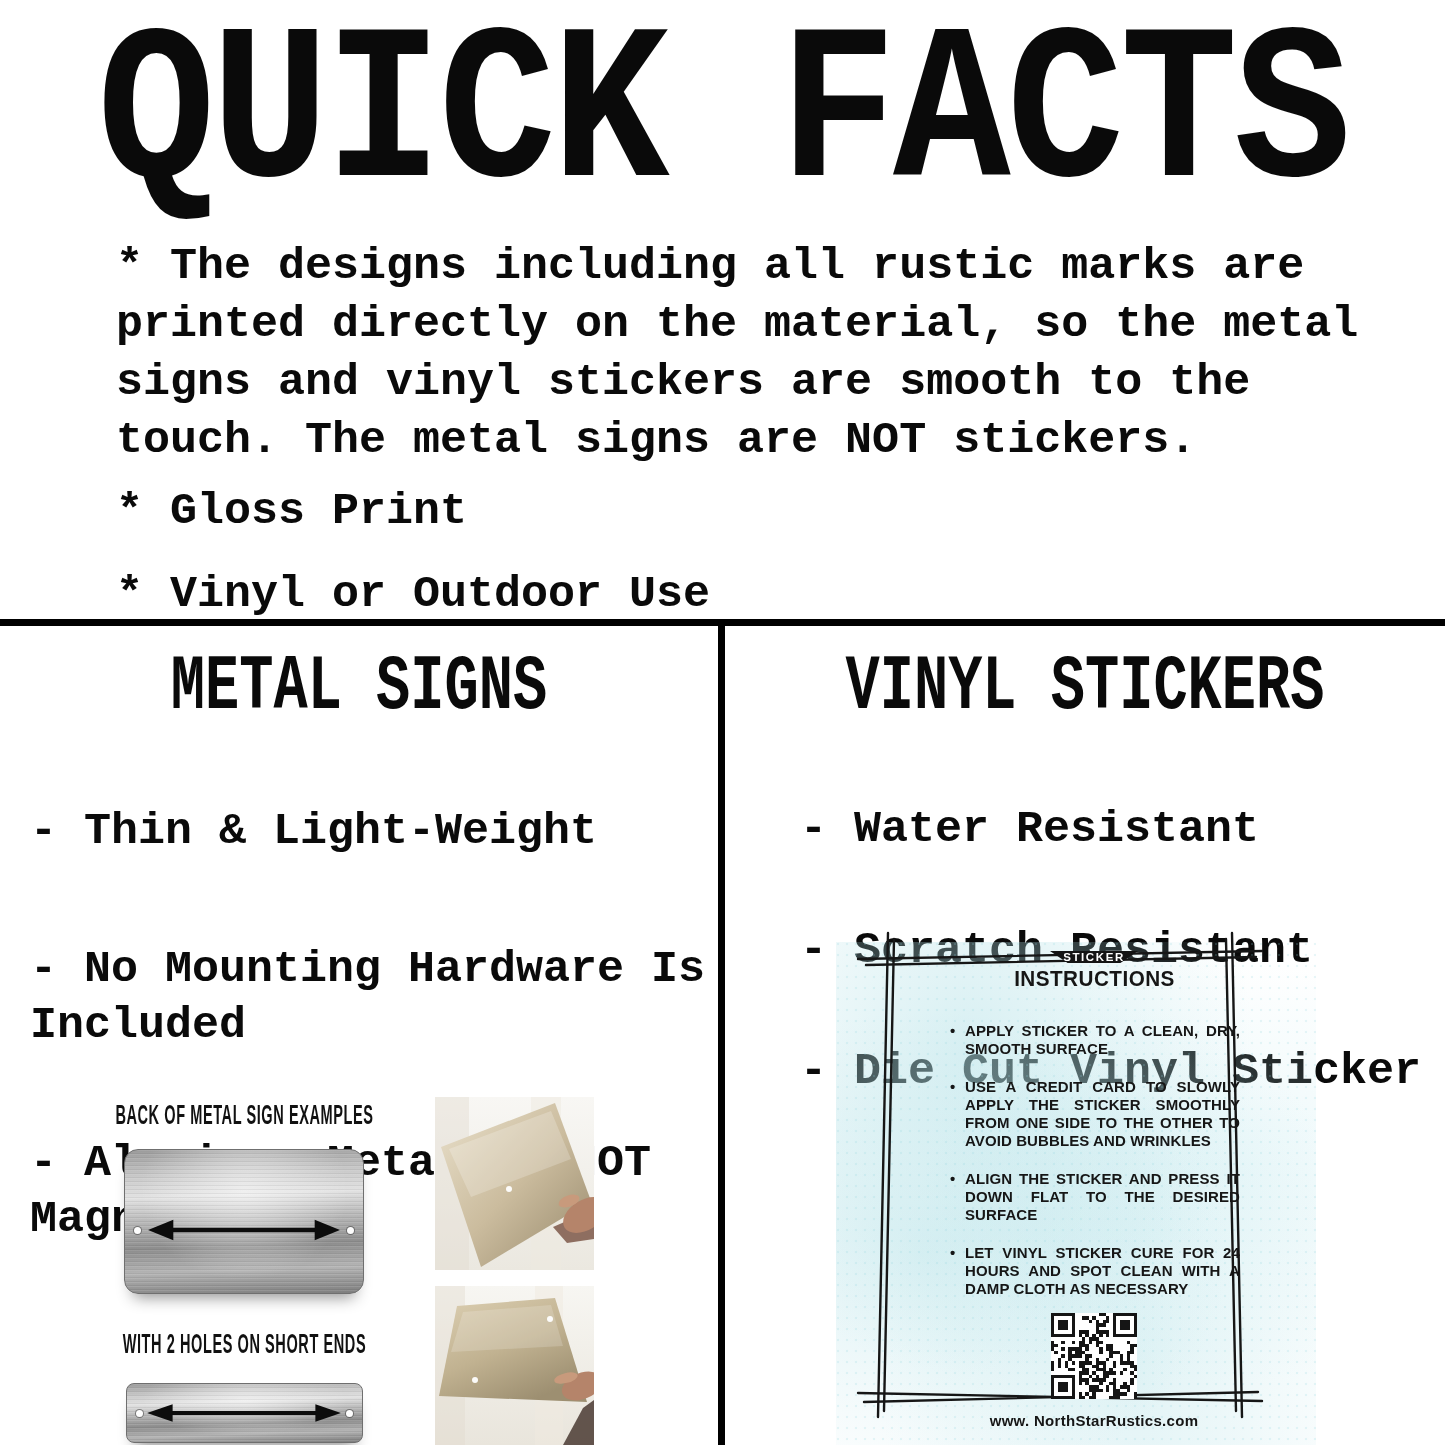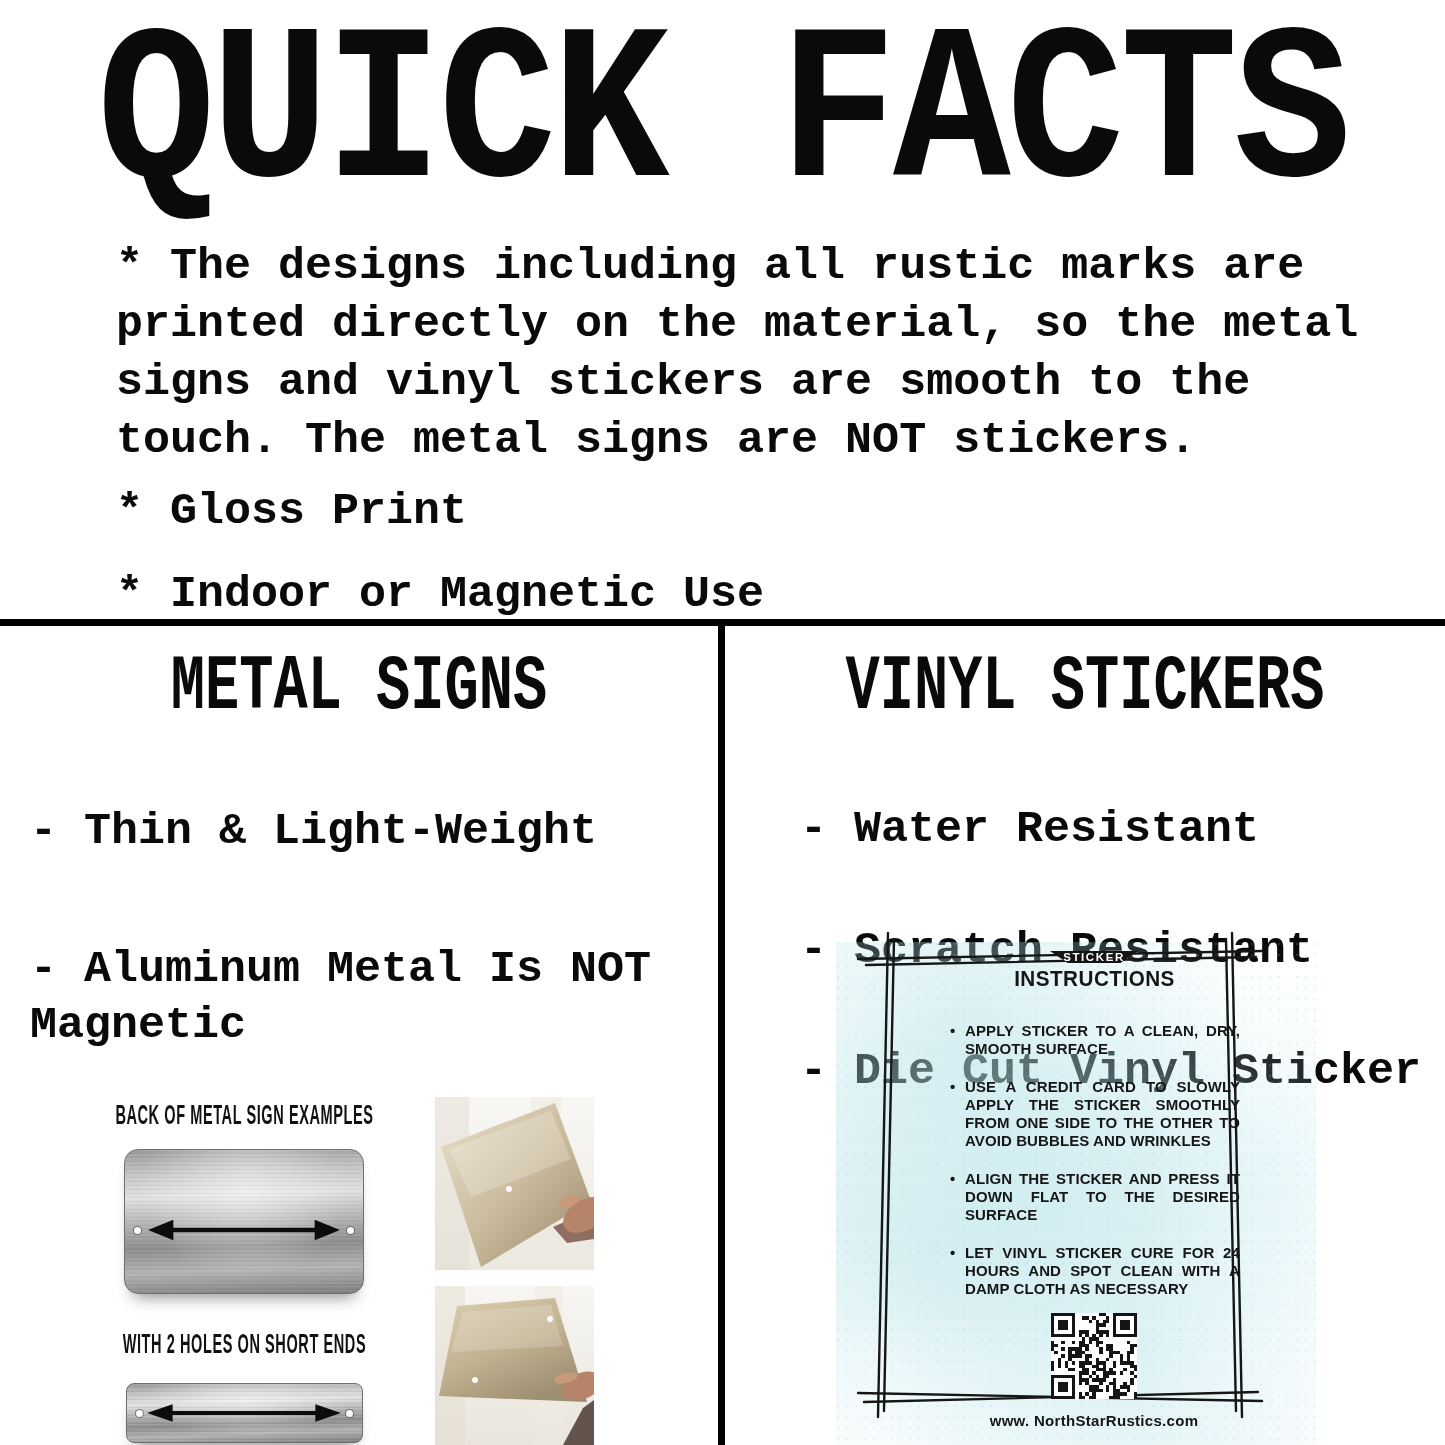--- a/index.html
+++ b/index.html
@@ -110,28 +110,30 @@
 
   <header class="title-wrap">
     <h1 class="title">QUICK FACTS</h1>
   </header>
 
   <p class="intro-bullet intro-b0">*  The designs including all rustic marks are
 printed directly on the material, so the metal
 signs and vinyl stickers are smooth to the
 touch. The metal signs are NOT stickers.</p>
   <p class="intro-bullet intro-b1">*  Gloss Print</p>
-  <p class="intro-bullet intro-b2">*  Indoor or Magnetic Use</p>
+  <p class="intro-bullet intro-b2">*  Vinyl or Outdoor Use</p>
 
   <div class="divider-h"></div>
   <div class="divider-v"></div>
 
   <h2 class="col-heading left">METAL SIGNS</h2>
   <ul class="tw-list ms-list">
     <li>-  Thin &amp; Light-Weight</li>
+    <li>-  No Mounting Hardware Is
+Included</li>
     <li>-  Aluminum Metal Is NOT
 Magnetic</li>
   </ul>
 
   <figure class="sign-examples" style="margin:0;gap:11px;">
     <figcaption class="sign-caption">BACK OF METAL SIGN EXAMPLES</figcaption>
     <div class="metal-sign sign-large">
       <span class="hole h-left"></span>
       <span class="hole h-right"></span>
       <svg class="arrow-svg" viewBox="0 0 200 30" preserveAspectRatio="none">

